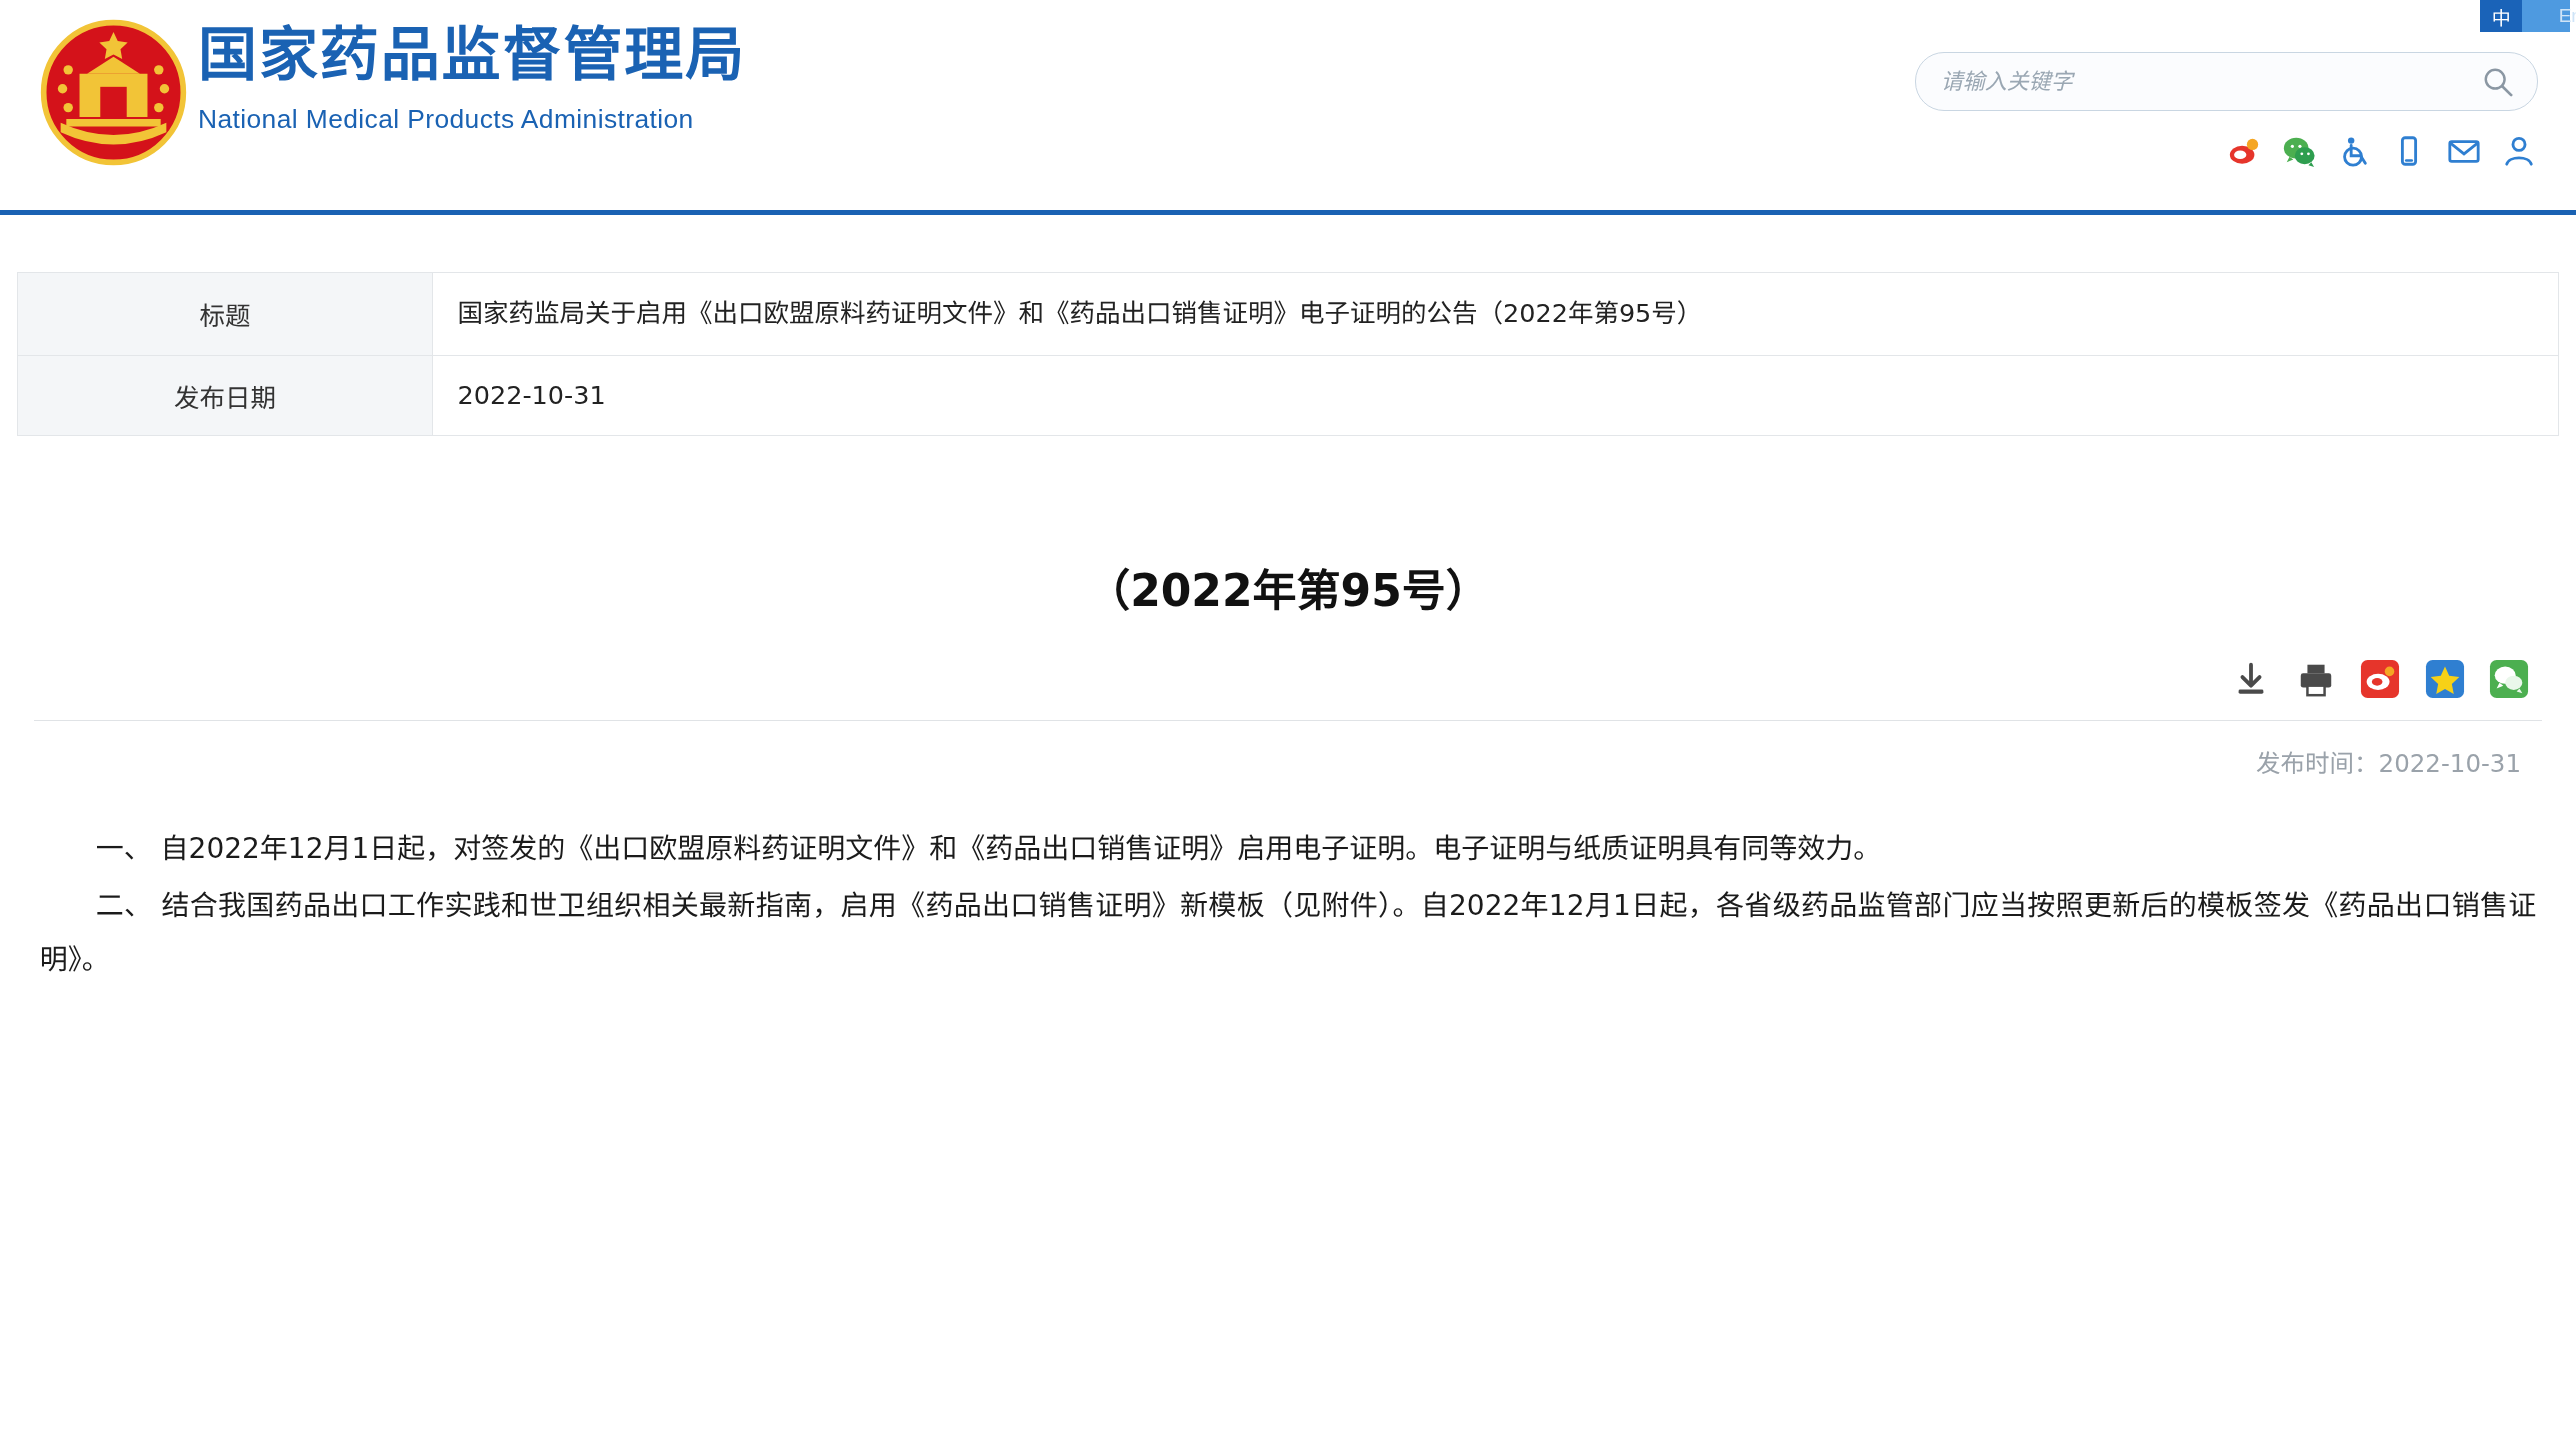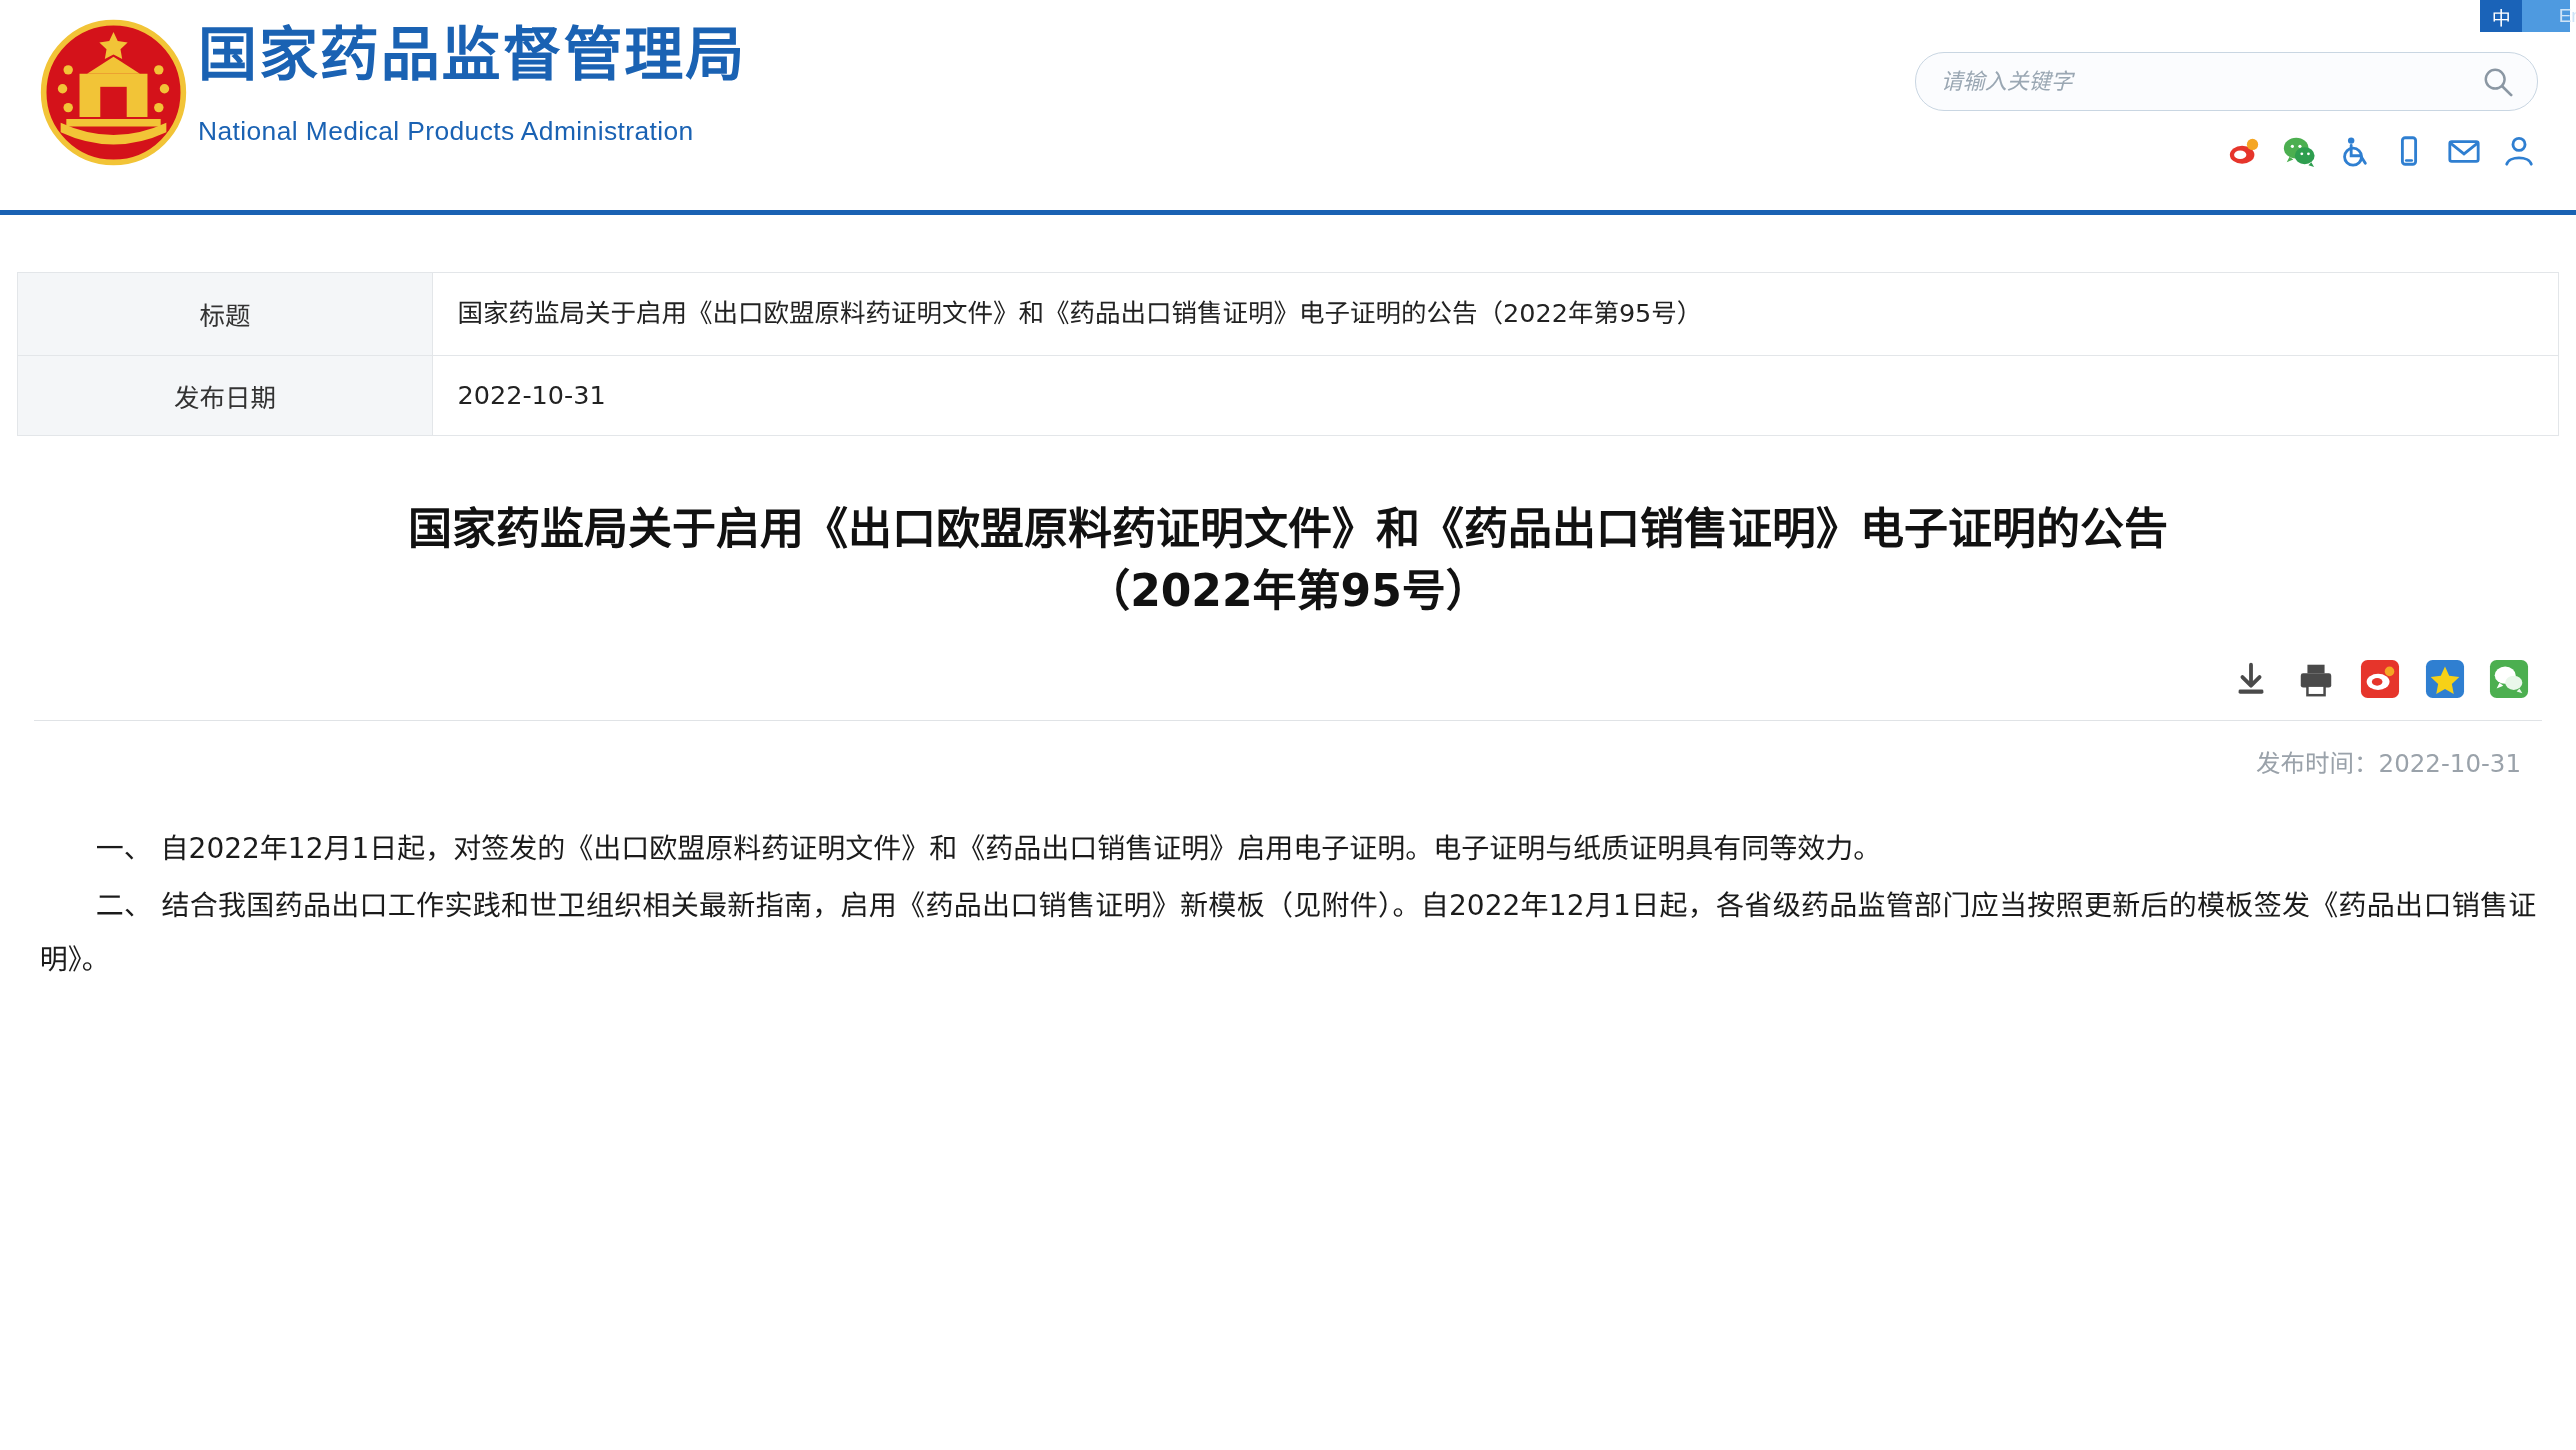--- a/index.html
+++ b/index.html
@@ -71,21 +71,21 @@
   .brand-cn {
     font-family: "DejaVu Sans", "Liberation Sans", sans-serif;
     font-size: 59px;
     font-weight: bold;
     color: #1a62b3;
     letter-spacing: 1.9px;
     line-height: 1.15;
     white-space: nowrap;
   }
   .brand-en {
-    margin-top: 27px;
+    margin-top: 15px;
     font-size: 26.4px;
     color: #1a62b3;
     letter-spacing: 0.4px;
     white-space: nowrap;
   }
 
   
   .search-box {
     position: absolute;
     right: 38px;
@@ -309,21 +309,21 @@
         <td class="value" colspan="3">国家药监局关于启用《出口欧盟原料药证明文件》和《药品出口销售证明》电子证明的公告（2022年第95号）</td>
       </tr>
       <tr>
         <td class="label">发布日期</td>
         <td class="value" colspan="3">2022-10-31</td>
       </tr>
     </tbody>
   </table>
 
   <h1 class="article-title">
-    <span>国家药监局关于启用《出口欧盟原料药证明文件》和《药品出口销售证明》电子证明的公告</span><br>
+    <br>
     <span>（2022年第95号）</span>
   </h1>
 
   <div class="tool-row">
     <span class="tico">
       <svg width="40" height="40" viewBox="0 0 42 42" aria-hidden="true">
         <path d="M21 6 v20 M12 19 l9 9 9 -9" fill="none" stroke="#4a4a4a" stroke-width="4" stroke-linecap="round" stroke-linejoin="round"></path>
         <rect x="8" y="32" width="26" height="4.5" rx="1.5" fill="#4a4a4a"></rect>
       </svg>
     </span>

